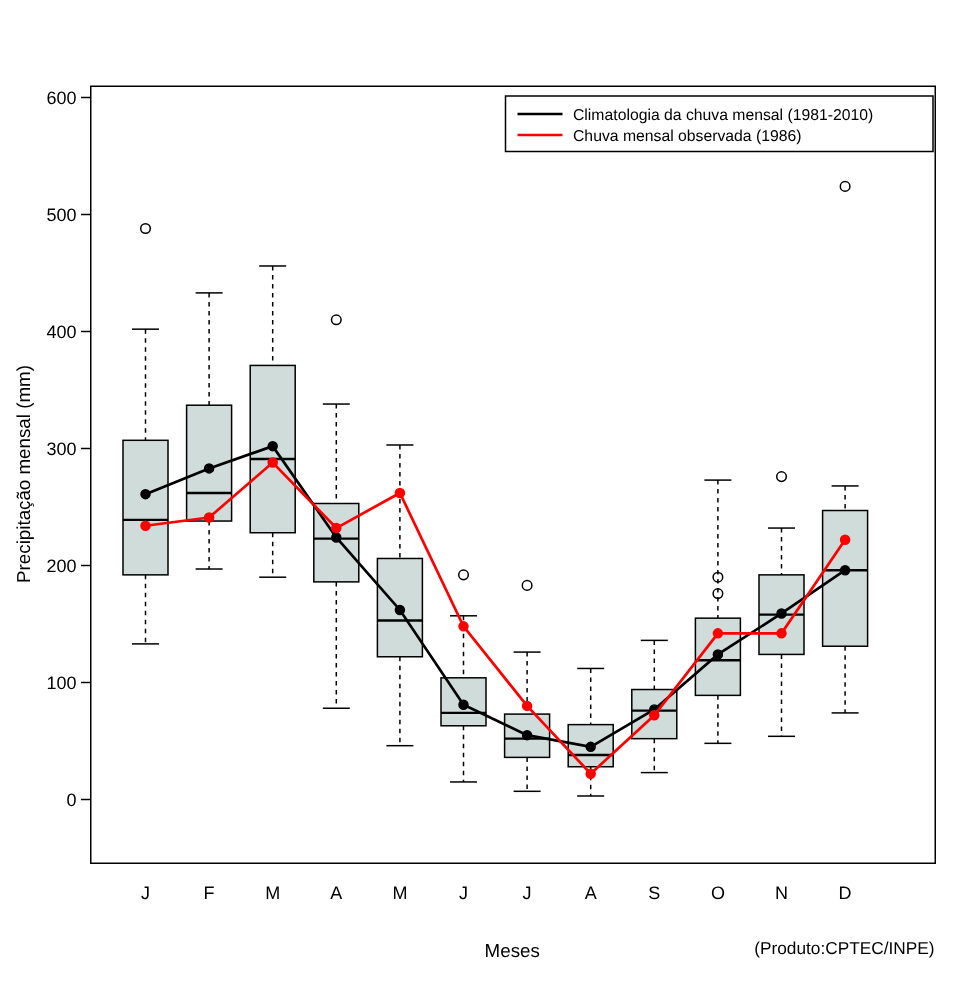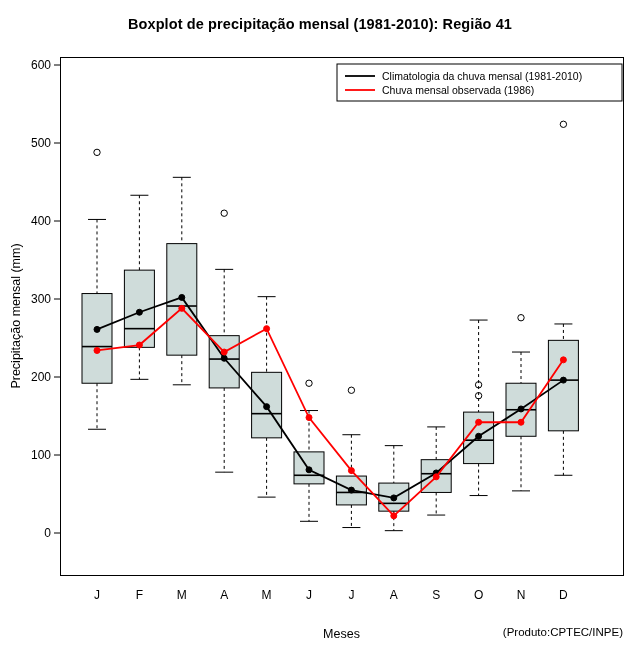--- a/index.html
+++ b/index.html
@@ -53,21 +53,20 @@
     font-size: 11.5px;
     fill: #000;
     font-family: "Liberation Sans", sans-serif;
   }
 </style>
 </head>
 <body>
 
 <div id="chart-root">
 
-  <div id="chart-title">Boxplot de precipitação mensal (1981-2010): Região 41</div>
 
   <svg id="plot" width="640" height="660">
       <g>
         <rect x="60.5" y="57.5" width="563" height="518" fill="none" stroke="#000" stroke-width="1"></rect>
       </g>
       <g>
         <line x1="54" y1="533" x2="60" y2="533" stroke="#000" stroke-width="1"></line>
         <text x="51" y="537" text-anchor="end" class="tick-label">0</text>
         <line x1="54" y1="455" x2="60" y2="455" stroke="#000" stroke-width="1"></line>
         <text x="51" y="459" text-anchor="end" class="tick-label">100</text>

